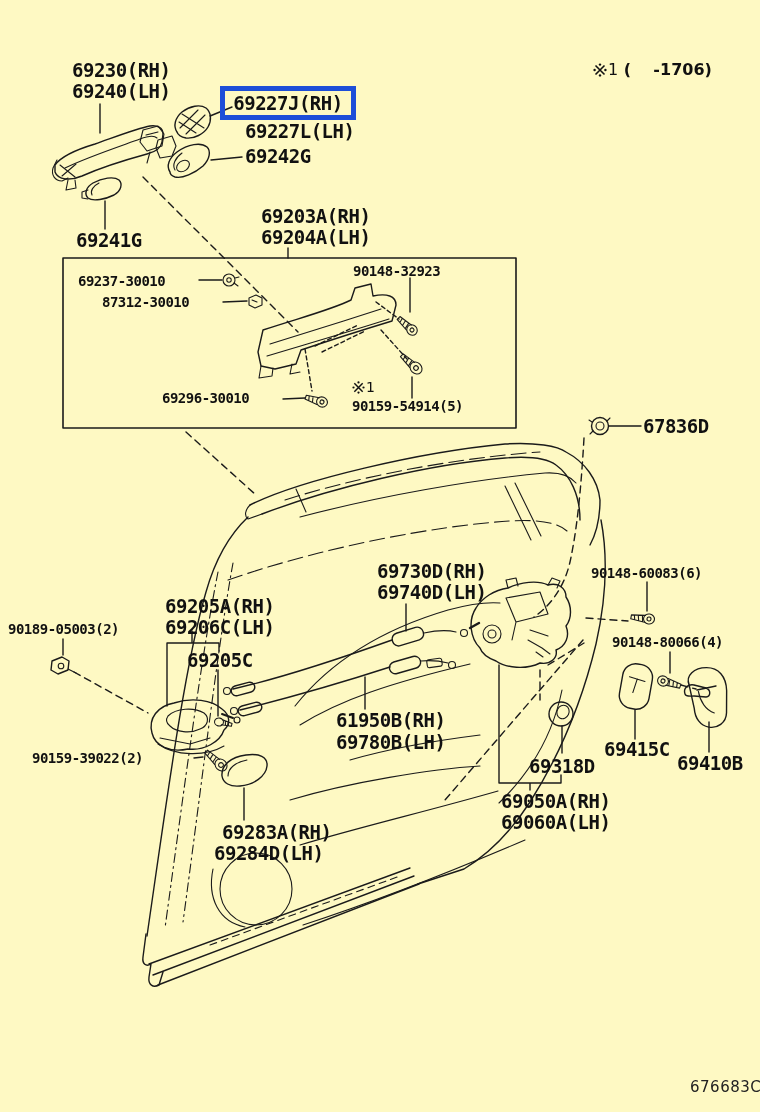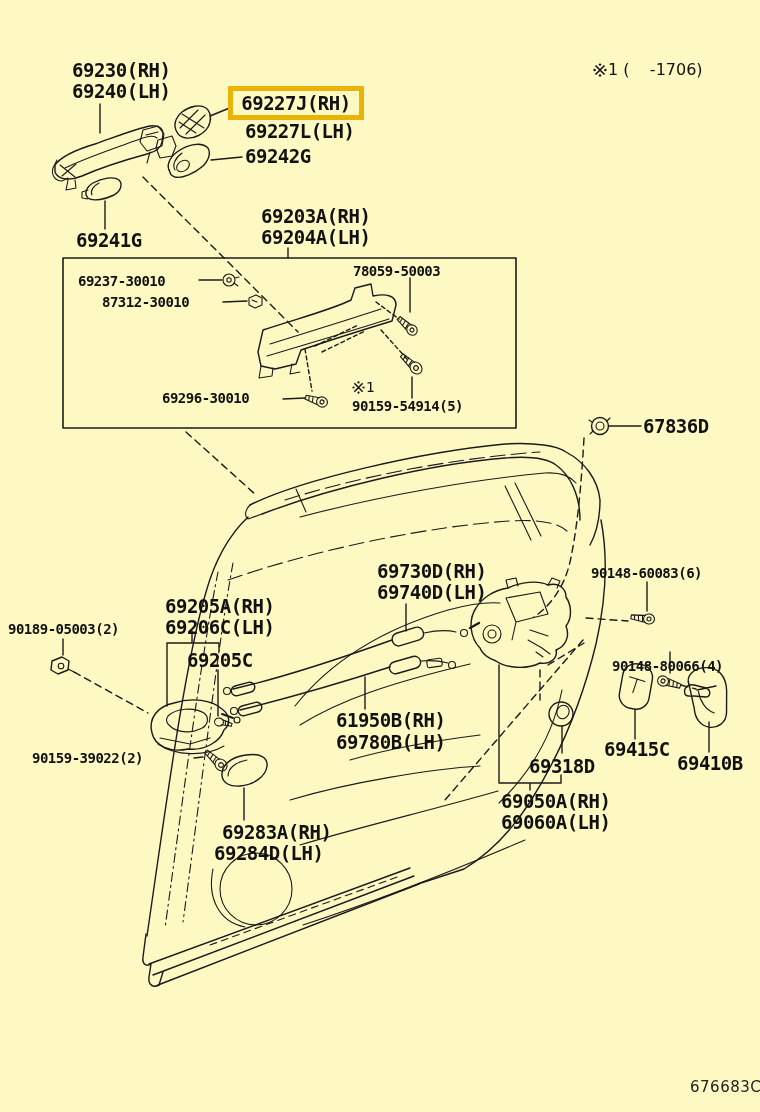--- a/index.html
+++ b/index.html
@@ -9,27 +9,27 @@
   svg.art *{vector-effect:non-scaling-stroke;}
   .ln{stroke:#1b1b1b;stroke-width:1.4;fill:none;stroke-linecap:round;stroke-linejoin:round;}
   .thin{stroke-width:1.1;}
   .d{stroke-dasharray:7,5;}
   .d2{stroke-dasharray:4,3;}
   .dd{stroke-dasharray:15,6;}
   .ddot{stroke-dasharray:9,4,2,4;}
   .lbl{position:absolute;font:700 19px/21px "DejaVu Sans Mono",monospace;color:#111;
        white-space:nowrap;letter-spacing:-0.5px;}
   .lbl.sm{font-size:14px;}
-  .hl-box{position:absolute;left:228px;top:86px;width:136px;height:34px;box-sizing:border-box;
-          border:5px solid #eab308;display:flex;align-items:center;justify-content:center;}
+  .hl-box{position:absolute;left:220px;top:86px;width:136px;height:34px;box-sizing:border-box;
+          border:5px solid #1d4ed8;display:flex;align-items:center;justify-content:center;}
   .hl-box .lblin{font:700 19px/19px "DejaVu Sans Mono",monospace;color:#111;letter-spacing:-0.5px;white-space:nowrap;}
   .fn{position:absolute;font:16px/18px "DejaVu Sans",sans-serif;color:#111;
       display:flex;align-items:center;white-space:nowrap;}
   .fn .refmark{margin-right:1px;}
-  .fn-dates{white-space:pre;}
+  .fn-dates{white-space:pre;font-weight:bold;}
   .code{position:absolute;left:690px;top:1078px;font:15px "DejaVu Sans",sans-serif;color:#222;letter-spacing:0.5px;}
 </style>
 </head>
 <body>
 
 <div class="stage">
 
 <svg class="art" width="760" height="1112" viewBox="0 0 760 1112">
 
   <g>
@@ -282,21 +282,21 @@
   </div>
   <div class="lbl" style="left:245px;top:121px">69227L(LH)</div>
   <div class="lbl" style="left:245px;top:146px">69242G</div>
   <div class="lbl" style="left:76px;top:230px">69241G</div>
 
   <div class="lbl" style="left:261px;top:206px">69203A(RH)</div>
   <div class="lbl" style="left:261px;top:227px">69204A(LH)</div>
 
   <div class="lbl sm" style="left:78px;top:271px">69237-30010</div>
   <div class="lbl sm" style="left:102px;top:292px">87312-30010</div>
-  <div class="lbl sm" style="left:353px;top:261px">78059-50003</div>
+  <div class="lbl sm" style="left:353px;top:261px">90148-32923</div>
   <div class="lbl sm" style="left:162px;top:388px">69296-30010</div>
   <div class="fn" style="left:352px;top:378px;font-size:14px">
     <svg class="refmark" width="13" height="13" viewBox="0 0 14 14">
       <path d="M2.5,2.5 L11.5,11.5 M11.5,2.5 L2.5,11.5" stroke="#111" stroke-width="1.6" fill="none"></path>
       <circle cx="7" cy="1.6" r="1.2" fill="#111"></circle>
         <circle cx="7" cy="12.4" r="1.2" fill="#111"></circle>
       <circle cx="1.6" cy="7" r="1.2" fill="#111"></circle>
         <circle cx="12.4" cy="7" r="1.2" fill="#111"></circle>
     </svg>
     <span>1</span>
@@ -308,21 +308,21 @@
   <div class="lbl" style="left:377px;top:561px">69730D(RH)</div>
   <div class="lbl" style="left:377px;top:582px">69740D(LH)</div>
 
   <div class="lbl sm" style="left:591px;top:563px">90148-60083(6)</div>
 
   <div class="lbl" style="left:165px;top:596px">69205A(RH)</div>
   <div class="lbl" style="left:165px;top:617px">69206C(LH)</div>
   <div class="lbl sm" style="left:8px;top:619px">90189-05003(2)</div>
   <div class="lbl" style="left:187px;top:650px">69205C</div>
 
-  <div class="lbl sm" style="left:612px;top:656px">90148-80066(4)</div>
+  <div class="lbl sm" style="left:612px;top:632px">90148-80066(4)</div>
 
   <div class="lbl" style="left:336px;top:710px">61950B(RH)</div>
   <div class="lbl" style="left:336px;top:732px">69780B(LH)</div>
 
   <div class="lbl sm" style="left:32px;top:748px">90159-39022(2)</div>
 
   <div class="lbl" style="left:604px;top:739px">69415C</div>
   <div class="lbl" style="left:677px;top:753px">69410B</div>
   <div class="lbl" style="left:529px;top:756px">69318D</div>
 

